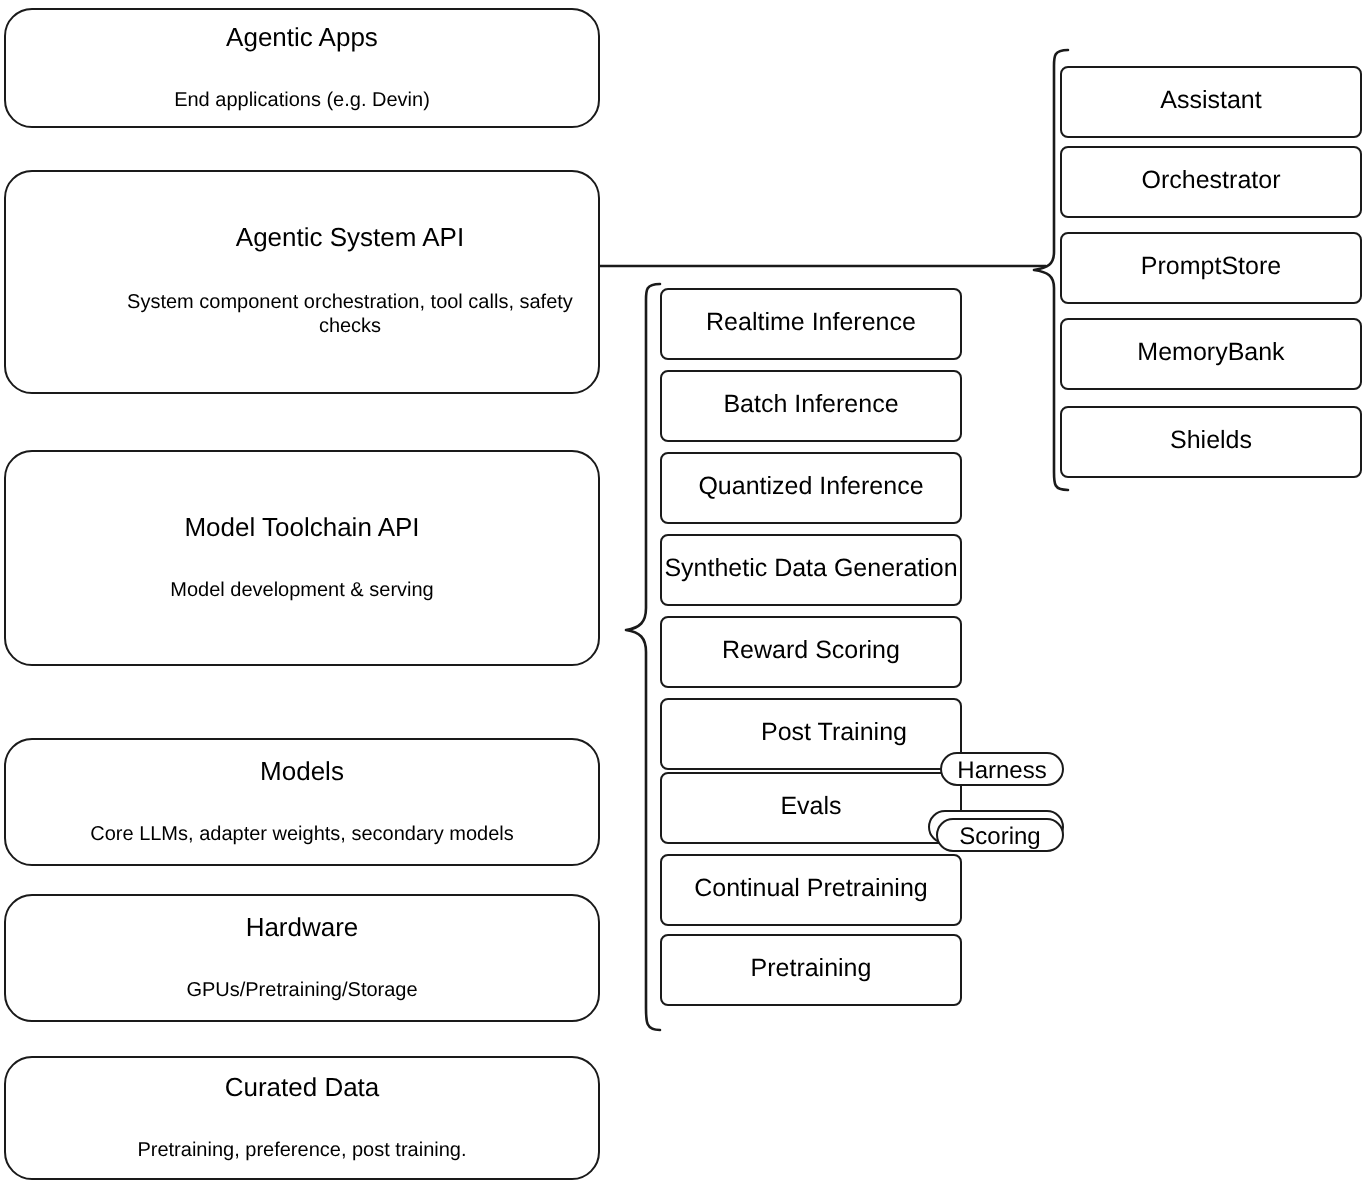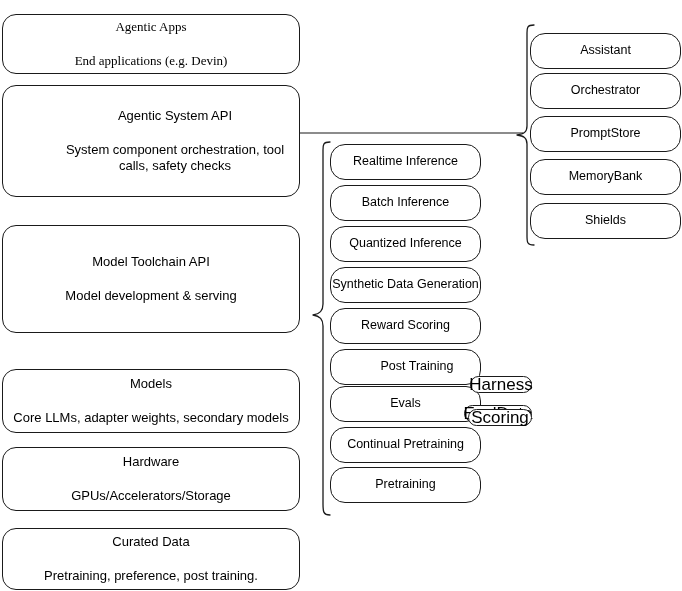--- a/index.html
+++ b/index.html
@@ -38,28 +38,28 @@
   .layer {
     border-radius: 14px;
     left: 2px;
     width: 298px;
   }
   .layer .title {
     font-size: 13px;
     color: #000;
   }
   .layer .subtitle {
-    font-size: 13px;
+    font-size: 10px;
     color: #000;
     margin-top: 18px;
   }
 
   
   .capsule {
-    border-radius: 15px;
+    border-radius: 4px;
     font-size: 12.5px;
     height: 36px;
   }
   .mid {
     left: 330px;
     width: 151px;
   }
   .right {
     left: 530px;
     width: 151px;
@@ -69,38 +69,38 @@
   .tag {
     position: absolute;
     box-sizing: border-box;
     border: 1px solid #1a1a1a;
     background: #ffffff;
     border-radius: 10px;
     height: 17px;
     display: flex;
     align-items: center;
     justify-content: center;
-    font-size: 17px;
+    font-size: 12px;
     line-height: 1;
     white-space: nowrap;
   }
 
   
   .conn {
     position: absolute;
     pointer-events: none;
   }
   .conn svg { display: block; }
 </style>
 </head>
 <body>
 
 <div id="canvas">
 
-  <div class="box layer" style="top:14px; height:60px;font-family:Liberation Serif, serif;">
+  <div class="box layer" style="top:4px; height:60px;">
     <div class="title">Agentic Apps</div>
     <div class="subtitle">End applications (e.g. Devin)</div>
   </div>
 
   <div class="box layer" style="top:85px; height:112px;padding-left:48px;">
     <div class="title">Agentic System API</div>
     <div class="subtitle">System component orchestration, tool calls, safety checks</div>
   </div>
 
   <div class="box layer" style="top:225px; height:108px;">
@@ -108,21 +108,21 @@
     <div class="subtitle">Model development &amp; serving</div>
   </div>
 
   <div class="box layer" style="top:369px; height:64px;">
     <div class="title">Models</div>
     <div class="subtitle">Core LLMs, adapter weights, secondary models</div>
   </div>
 
   <div class="box layer" style="top:447px; height:64px;">
     <div class="title">Hardware</div>
-    <div class="subtitle">GPUs/Accelerators/Storage</div>
+    <div class="subtitle">GPUs/Pretraining/Storage</div>
   </div>
 
   <div class="box layer" style="top:528px; height:62px;">
     <div class="title">Curated Data</div>
     <div class="subtitle">Pretraining, preference, post training.</div>
   </div>
 
   <div class="conn" style="left:299px; top:125px; width:232px; height:18px;">
     <svg width="232" height="18" viewBox="0 0 232 18">
       <path d="M1 8 H 224" fill="none" stroke="#1a1a1a" stroke-width="1.2"></path>

